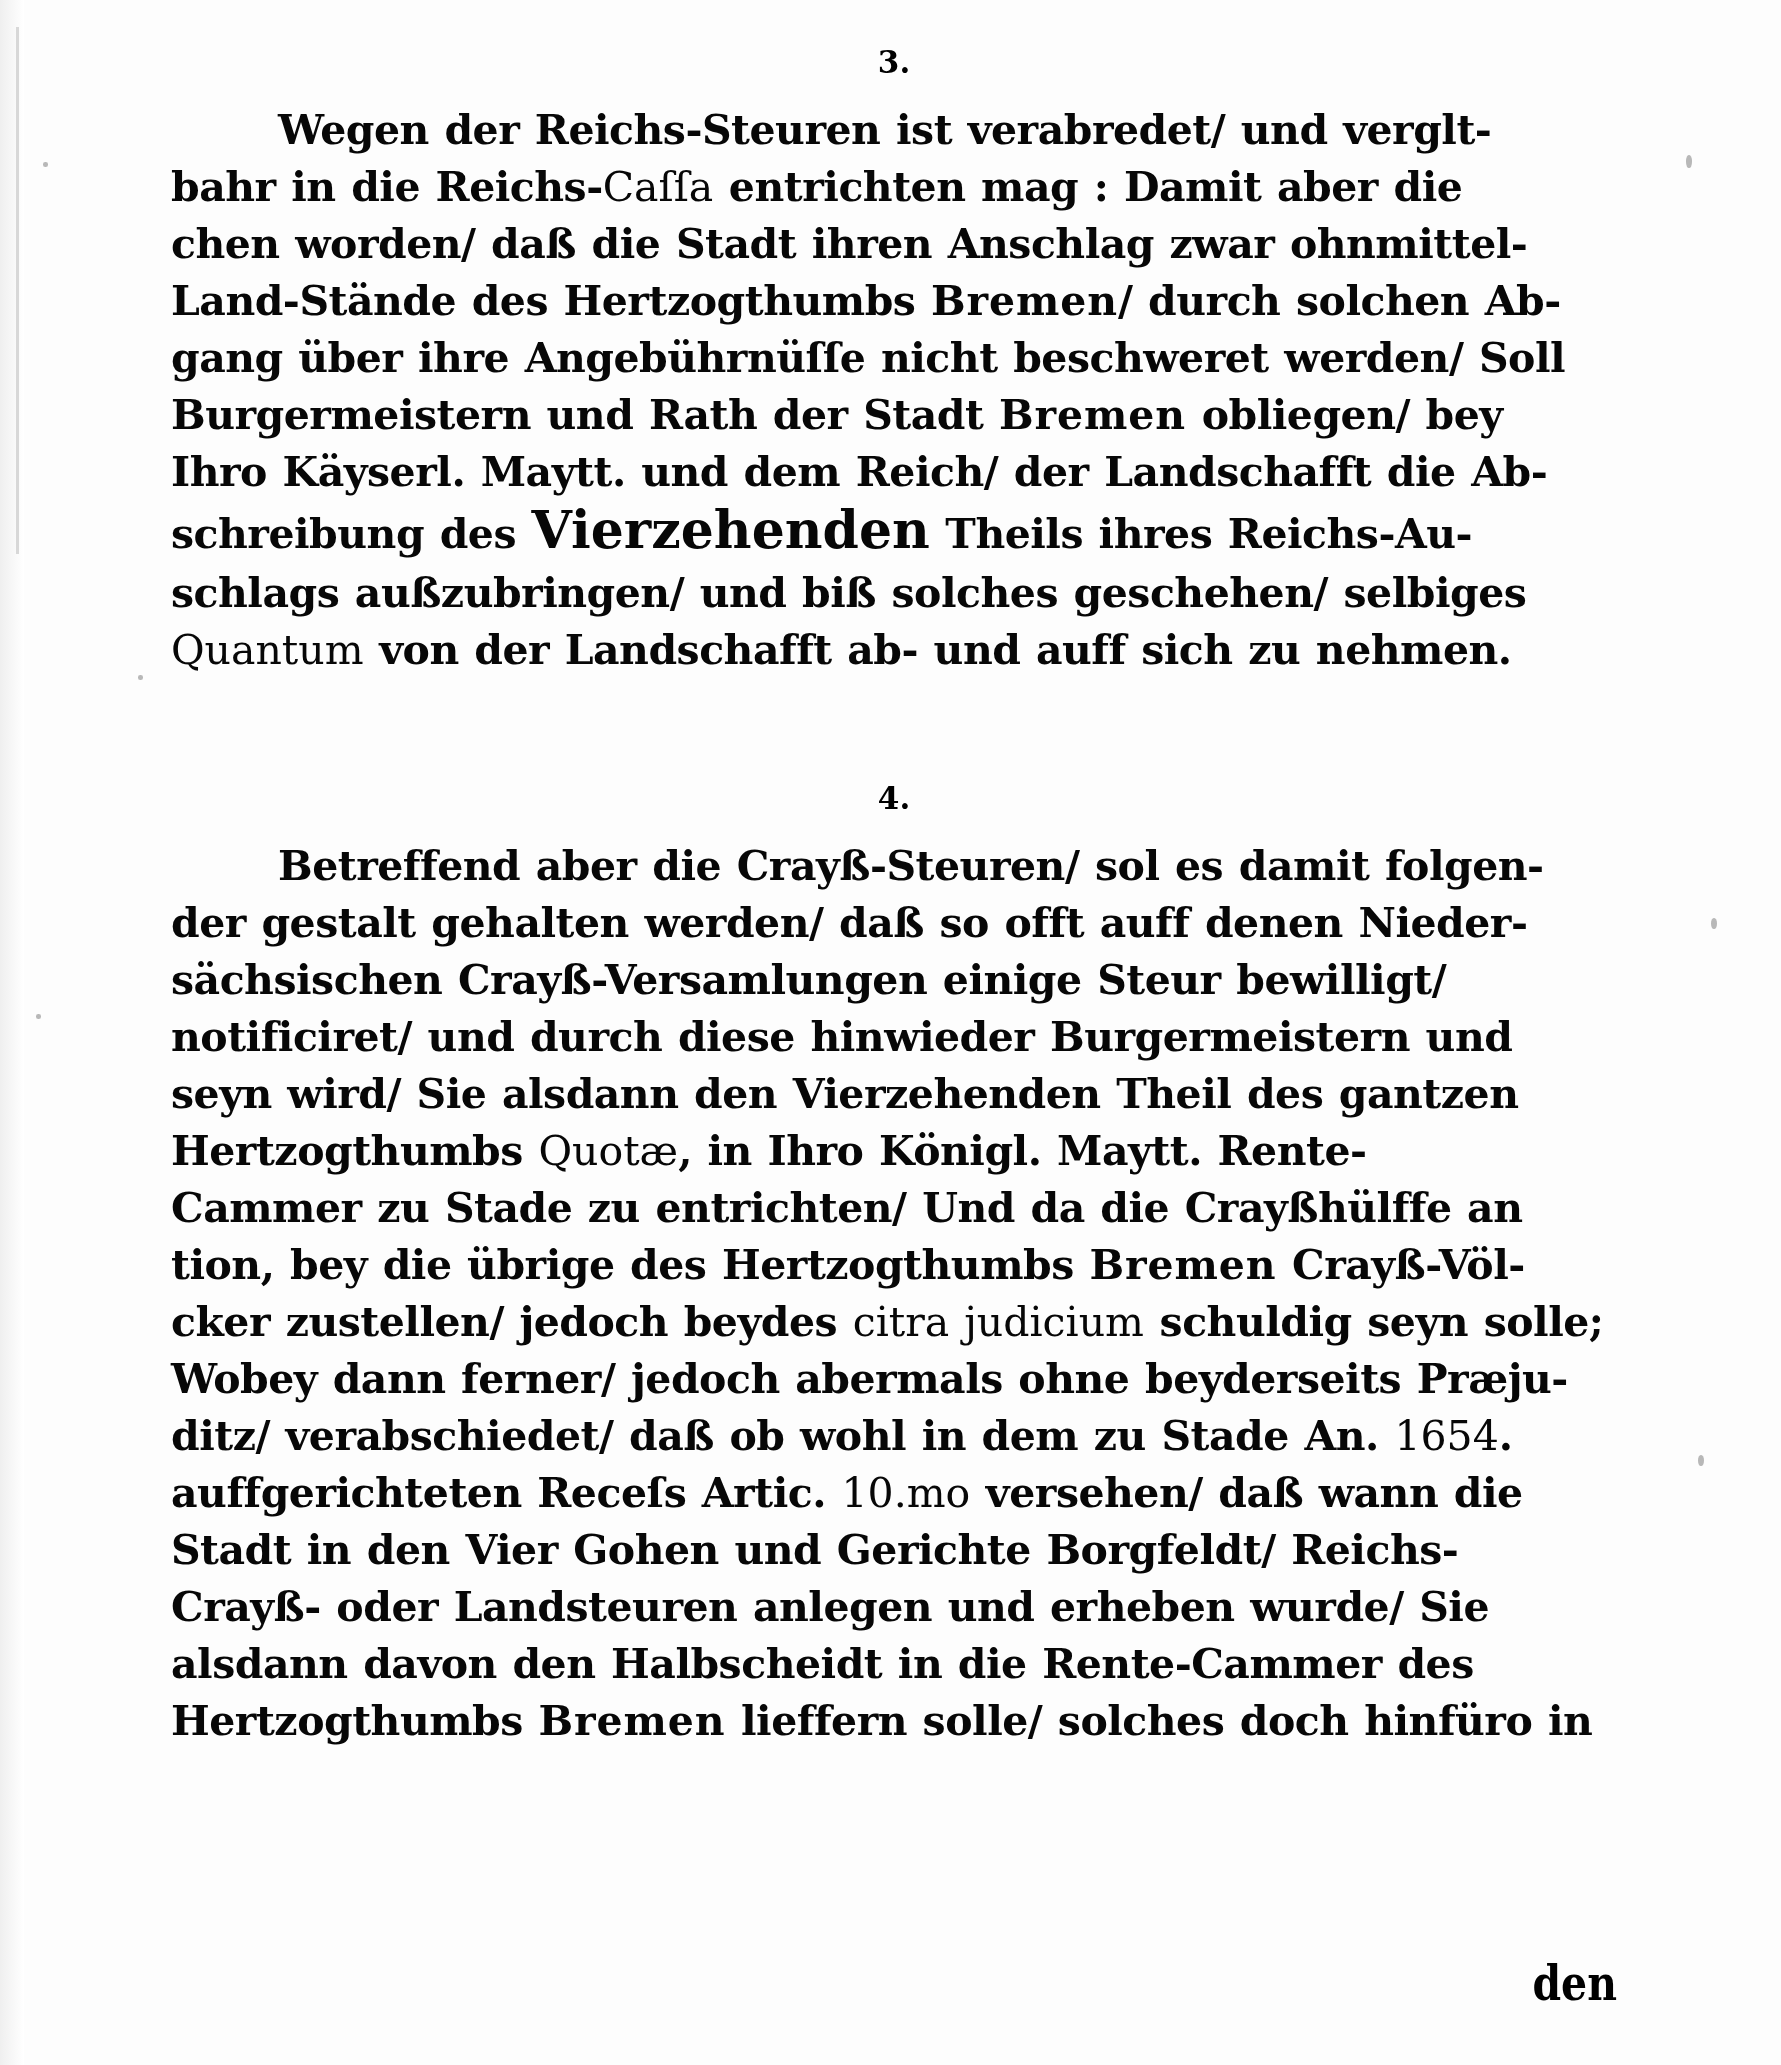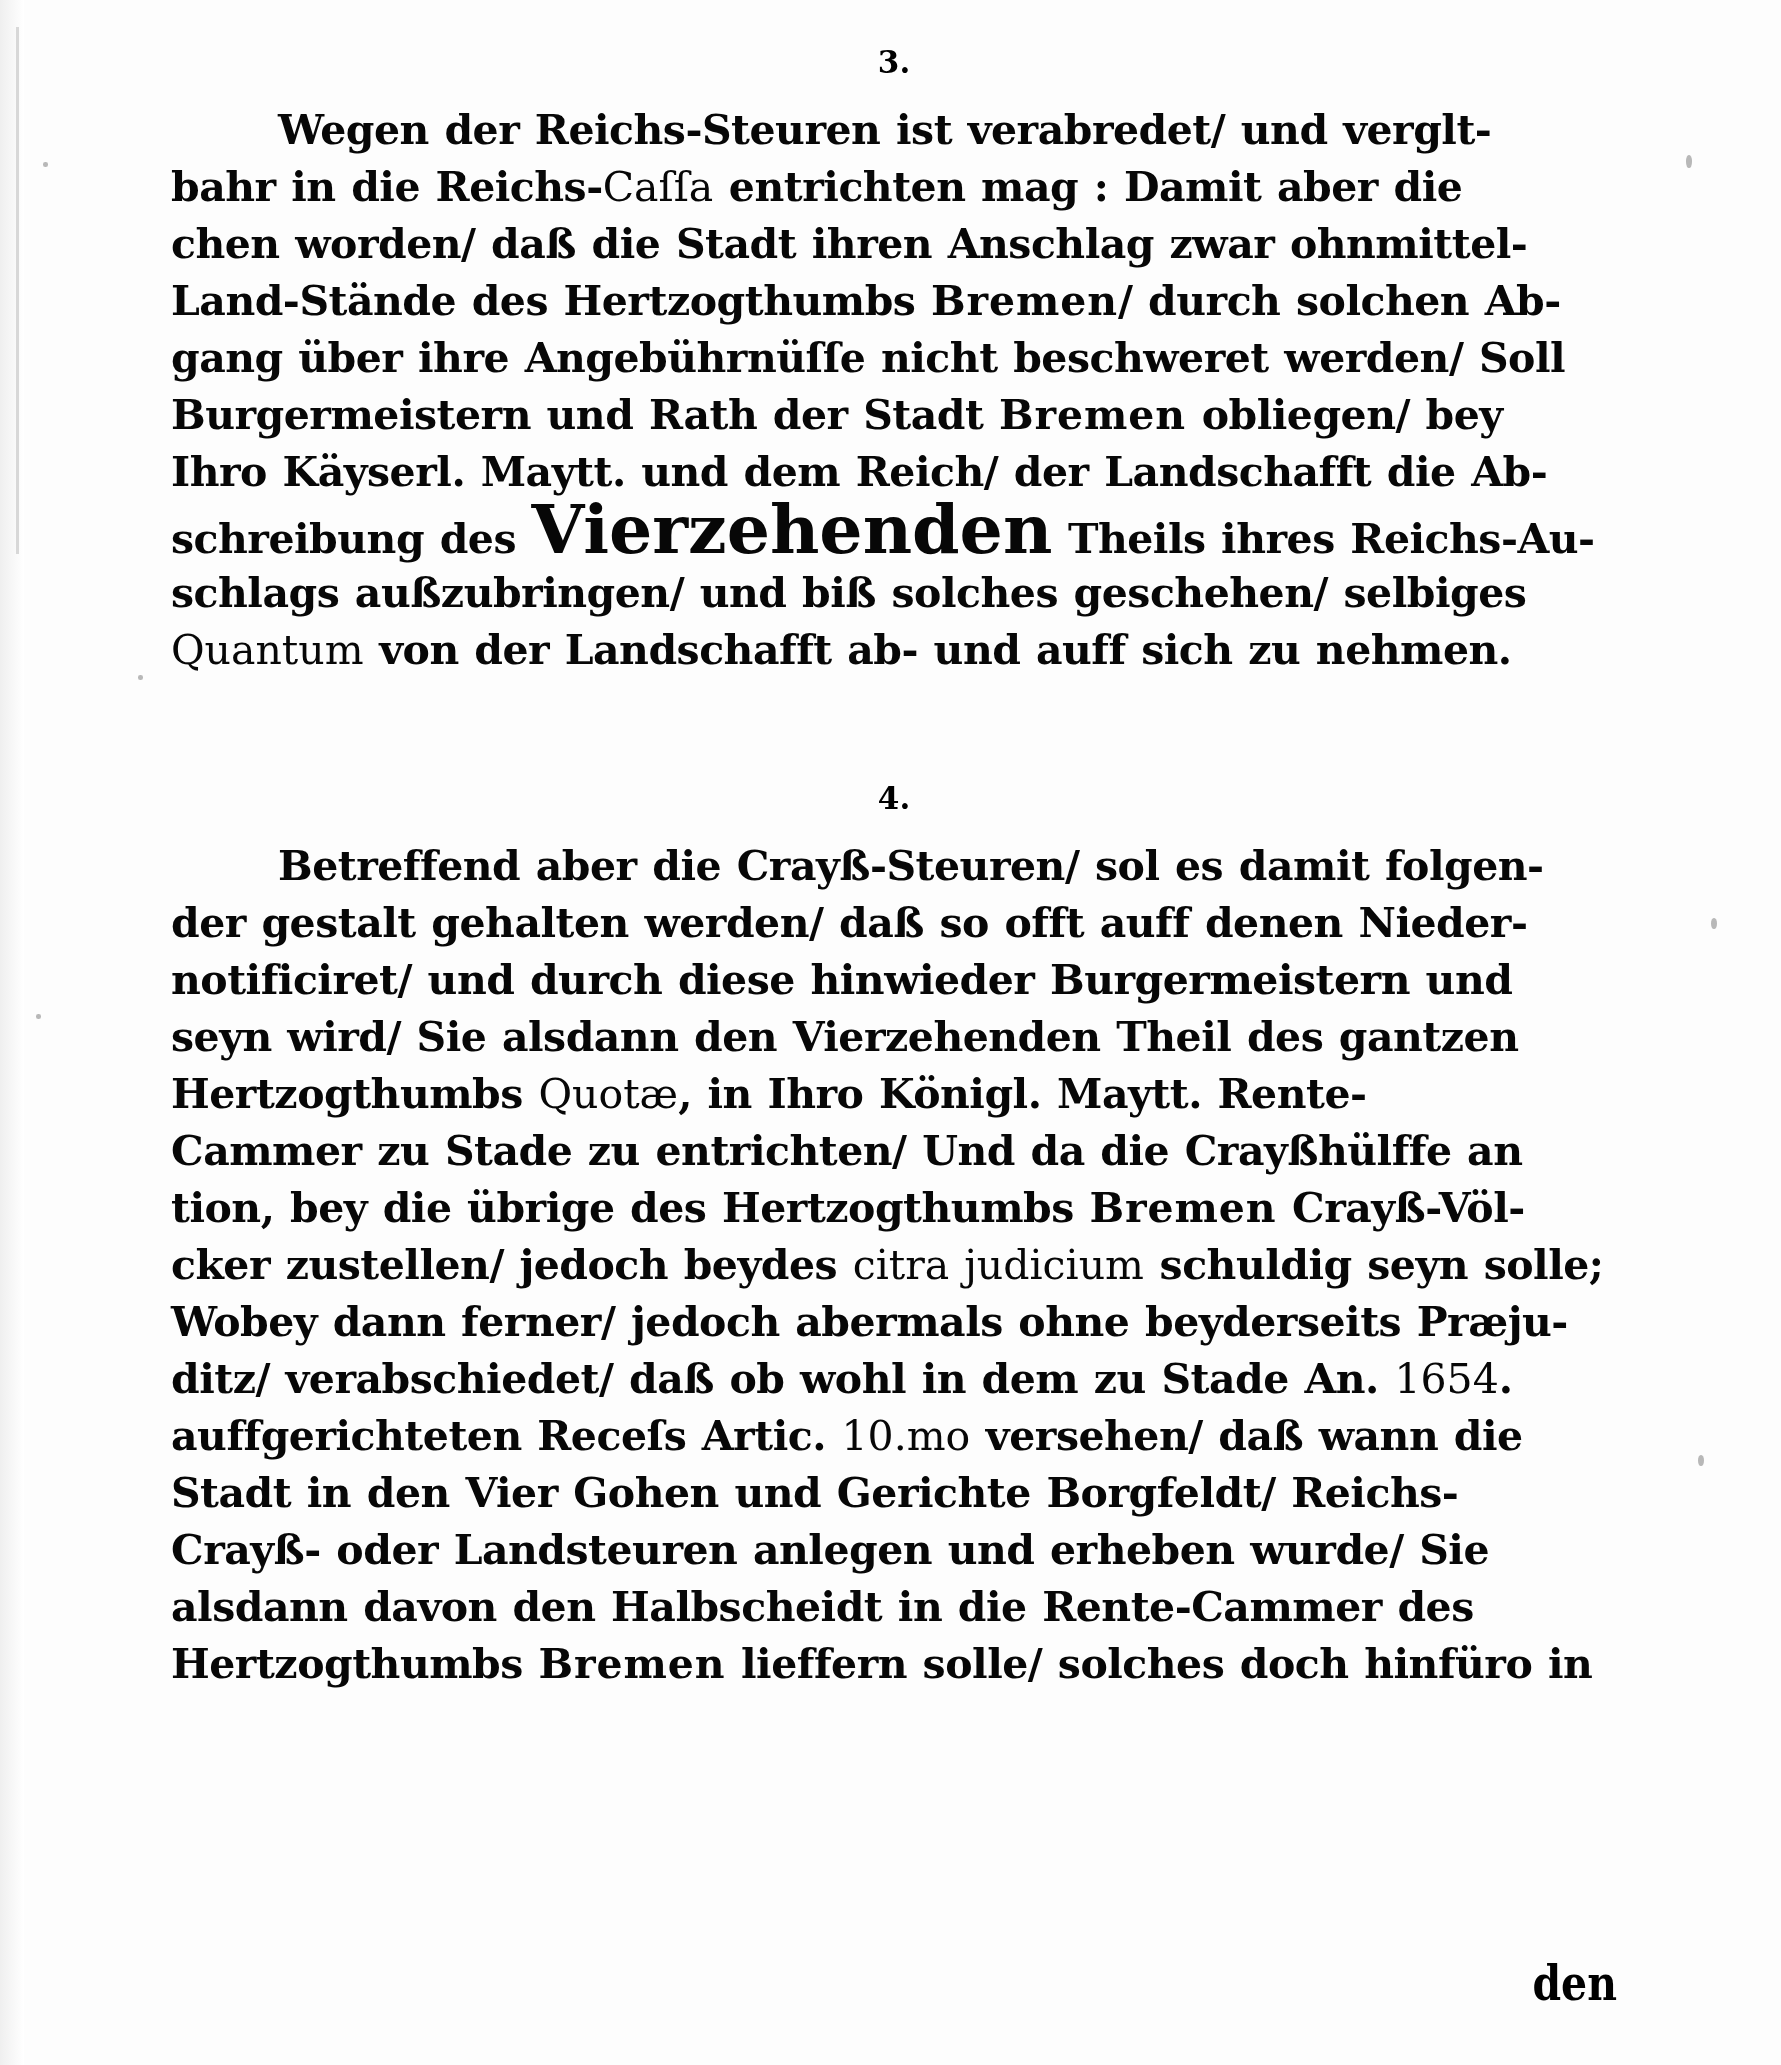--- a/index.html
+++ b/index.html
@@ -73,21 +73,21 @@
     display: block;
     height: 57px;
   }
   .indent { display: inline-block; width: 107px; }
   .roman {
     font-family: "DejaVu Serif", serif;
     font-weight: 400;
     letter-spacing: 0px;
   }
   .display-word {
-    font-size: 68px;
+    font-size: 52px;
     font-weight: 700;
     letter-spacing: 0px;
     font-family: "DejaVu Serif", serif;
   }
   .bold-name {
     font-weight: 900;
     letter-spacing: 0.9px;
   }
   .catchword {
     position: absolute;
@@ -130,20 +130,21 @@
       <span class="line"><span><span class="roman">Quantum</span> von der Landschafft ab- und auff sich zu nehmen.</span></span>
     </span>
   </div>
 
   <div class="sec-num" style="top:780px;">4.</div>
 
   <div class="text-block" style="top:838px;">
     <span class="fraktur">
       <span class="line"><span class="indent"></span><span>Betreffend aber die Crayß-Steuren/ sol es damit folgen-</span></span>
       <span class="line"><span>der gestalt gehalten werden/ daß so offt auff denen Nieder-</span></span>
+      <span class="line"><span>sächsischen Crayß-Versamlungen einige Steur bewilligt/</span></span>
       <span class="line"><span>notificiret/ und durch diese hinwieder Burgermeistern und</span></span>
       <span class="line"><span>seyn wird/ Sie alsdann den Vierzehenden Theil des gantzen</span></span>
       <span class="line"><span>Hertzogthumbs <span class="roman">Quotæ</span>, in Ihro Königl. Maytt. Rente-</span></span>
       <span class="line"><span>Cammer zu Stade zu entrichten/ Und da die Crayßhülffe an</span></span>
       <span class="line"><span>tion, bey die übrige des Hertzogthumbs <span class="bold-name">Bremen</span> Crayß-Völ-</span></span>
       <span class="line"><span>cker zustellen/ jedoch beydes <span class="roman">citra judicium</span> schuldig seyn solle;</span></span>
       <span class="line"><span>Wobey dann ferner/ jedoch abermals ohne beyderseits Præju-</span></span>
       <span class="line"><span>ditz/ verabschiedet/ daß ob wohl in dem zu Stade An. <span class="roman">1654</span>.</span></span>
       <span class="line"><span>auffgerichteten Receſs Artic. <span class="roman">10.mo</span> versehen/ daß wann die</span></span>
       <span class="line"><span>Stadt in den Vier Gohen und Gerichte Borgfeldt/ Reichs-</span></span>

